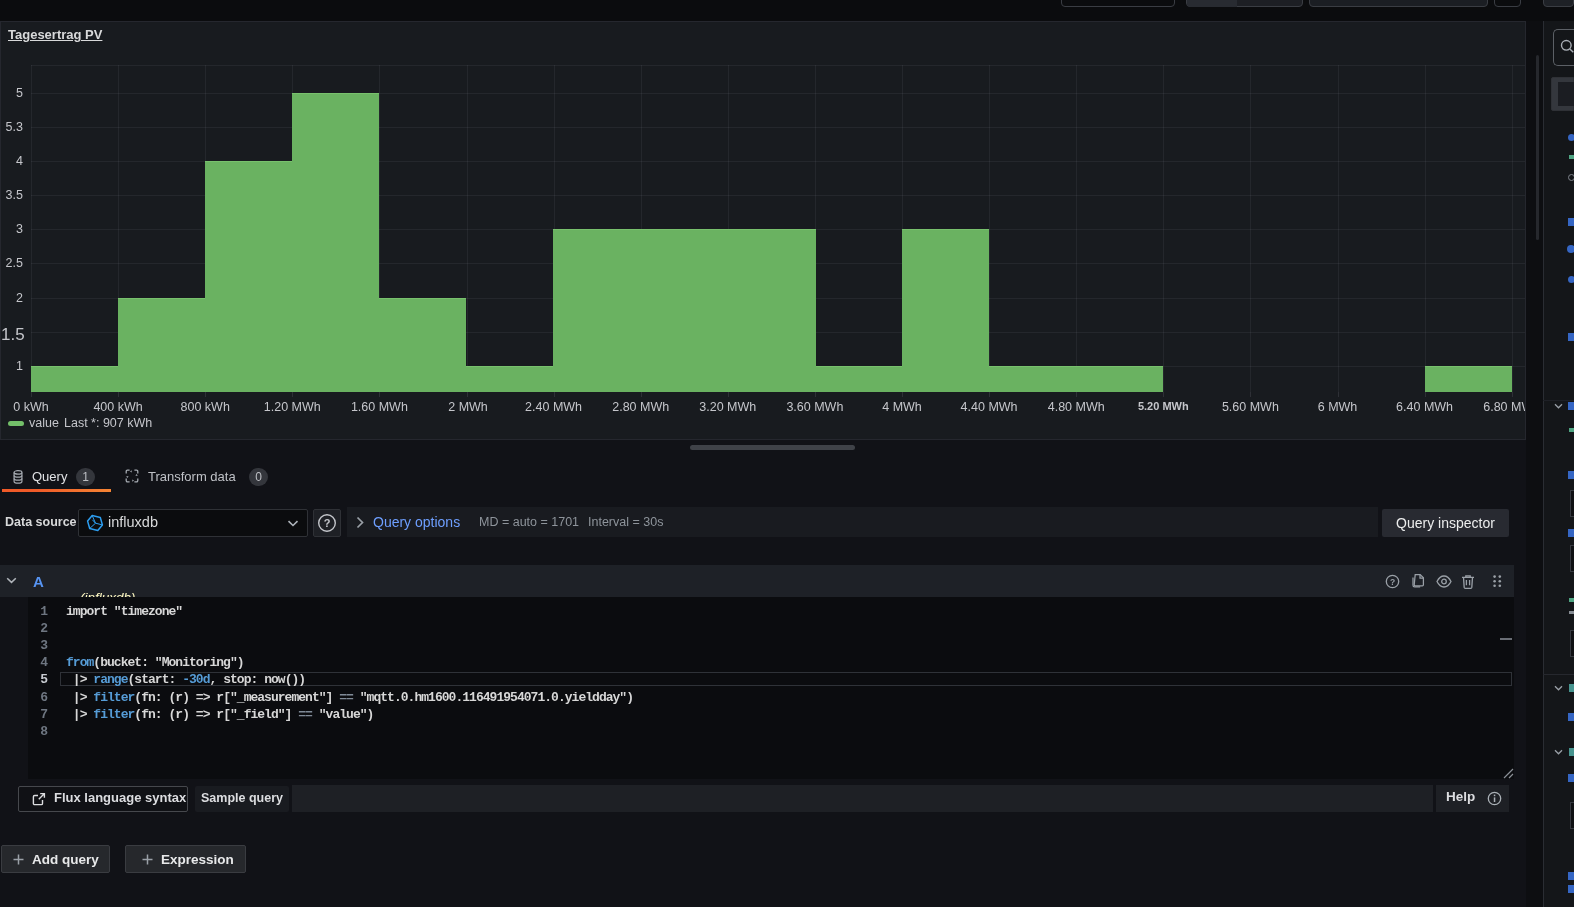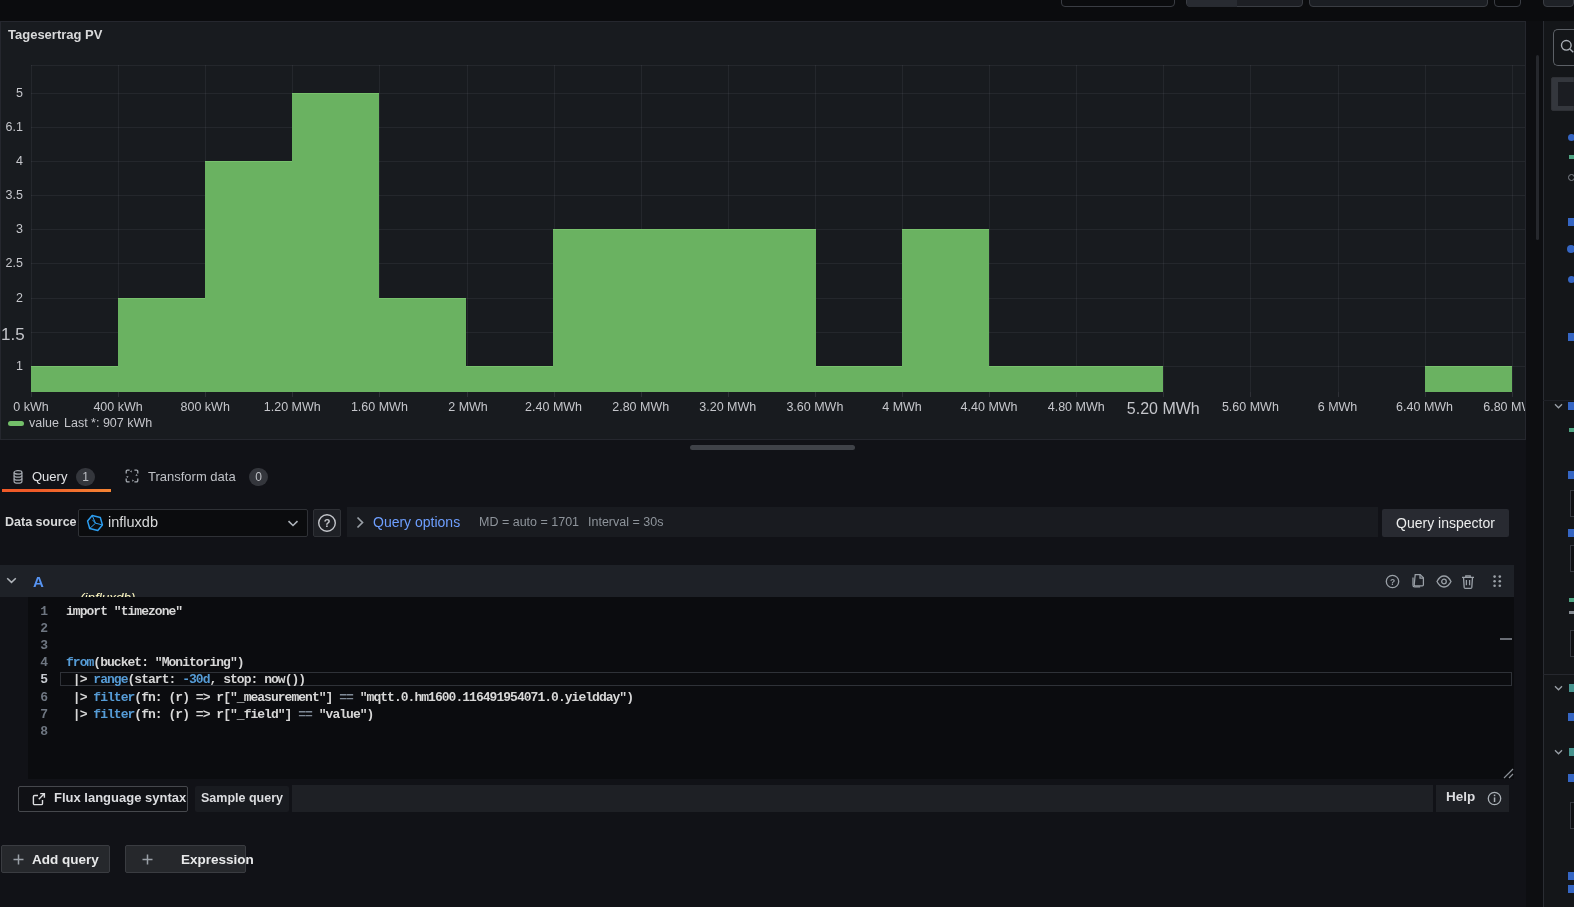--- a/index.html
+++ b/index.html
@@ -12,21 +12,21 @@
 <div class="abs" style="left:0;top:0;width:1574px;height:907px;background:#111217;overflow:hidden;">
 
 <div class="abs" style="left:0;top:0;width:1574px;height:21px;background:#0b0c0e;"></div>
 <div class="abs" style="left:1061px;top:-13px;width:114px;height:20px;background:transparent;border:1px solid #3a3d43;border-radius:4px;"></div>
 <div class="abs" style="left:1186px;top:-13px;width:117px;height:20px;background:#1d1f24;border:1px solid #3a3d43;border-radius:4px;"></div>
 <div class="abs" style="left:1309px;top:-13px;width:179px;height:20px;background:#1b1e23;border:1px solid #3a3d43;border-radius:4px;"></div>
 <div class="abs" style="left:1494px;top:-13px;width:27px;height:20px;background:transparent;border:1px solid #3a3d43;border-radius:4px;"></div>
 <div class="abs" style="left:1543px;top:-13px;width:31px;height:20px;background:#1e2126;border:1px solid #3a3d43;border-radius:4px;"></div>
 <div class="abs" style="left:1187px;top:-13px;width:50px;height:20px;background:#282b31;border-radius:4px 0 0 4px;"></div>
 <div class="abs" style="left:0;top:21px;width:1526px;height:419px;background:#181b1f;border:1px solid #25272e;overflow:hidden;">
-<div class="abs" style="left:7px;top:5px;font-size:13px;font-weight:700;color:#d8d9da;">Tagesertrag PV</div>
+<div class="abs" style="left:7px;top:5px;font-size:13px;font-weight:700;color:#d8d9da;text-decoration:underline;">Tagesertrag PV</div>
 <div class="abs" style="left:30px;top:43.0px;width:1495px;height:1px;background:rgba(204,204,220,0.07);"></div>
 <div class="abs" style="left:30px;top:70.8px;width:1495px;height:1px;background:rgba(204,204,220,0.07);"></div>
 <div class="abs" style="left:30px;top:104.9px;width:1495px;height:1px;background:rgba(204,204,220,0.07);"></div>
 <div class="abs" style="left:30px;top:139.0px;width:1495px;height:1px;background:rgba(204,204,220,0.07);"></div>
 <div class="abs" style="left:30px;top:173.2px;width:1495px;height:1px;background:rgba(204,204,220,0.07);"></div>
 <div class="abs" style="left:30px;top:207.3px;width:1495px;height:1px;background:rgba(204,204,220,0.07);"></div>
 <div class="abs" style="left:30px;top:241.4px;width:1495px;height:1px;background:rgba(204,204,220,0.07);"></div>
 <div class="abs" style="left:30px;top:275.5px;width:1495px;height:1px;background:rgba(204,204,220,0.07);"></div>
 <div class="abs" style="left:30px;top:309.7px;width:1495px;height:1px;background:rgba(204,204,220,0.07);"></div>
 <div class="abs" style="left:30px;top:343.9px;width:1495px;height:1px;background:rgba(204,204,220,0.07);"></div>
@@ -71,42 +71,42 @@
 <div class="abs" style="left:204px;top:139.0px;width:87px;height:231.0px;background:#6ab261;border-top:1px solid #78c16d;"></div>
 <div class="abs" style="left:291px;top:70.8px;width:87px;height:299.2px;background:#6ab261;border-top:1px solid #78c16d;"></div>
 <div class="abs" style="left:378px;top:275.5px;width:87px;height:94.5px;background:#6ab261;border-top:1px solid #78c16d;"></div>
 <div class="abs" style="left:465px;top:343.9px;width:87px;height:26.1px;background:#6ab261;border-top:1px solid #78c16d;"></div>
 <div class="abs" style="left:552px;top:207.3px;width:263px;height:162.7px;background:#6ab261;border-top:1px solid #78c16d;"></div>
 <div class="abs" style="left:815px;top:343.9px;width:86px;height:26.1px;background:#6ab261;border-top:1px solid #78c16d;"></div>
 <div class="abs" style="left:901px;top:207.3px;width:87px;height:162.7px;background:#6ab261;border-top:1px solid #78c16d;"></div>
 <div class="abs" style="left:988px;top:343.9px;width:174px;height:26.1px;background:#6ab261;border-top:1px solid #78c16d;"></div>
 <div class="abs" style="left:1424px;top:343.9px;width:87px;height:26.1px;background:#6ab261;border-top:1px solid #78c16d;"></div>
 <div class="abs" style="left:0;top:63.8px;width:22px;text-align:right;font-size:12.5px;color:#c5c6cb;">5</div>
-<div class="abs" style="left:0;top:97.9px;width:22px;text-align:right;font-size:12.5px;color:#c5c6cb;">6.1</div>
+<div class="abs" style="left:0;top:97.9px;width:22px;text-align:right;font-size:12.5px;color:#c5c6cb;">5.3</div>
 <div class="abs" style="left:0;top:132.0px;width:22px;text-align:right;font-size:12.5px;color:#c5c6cb;">4</div>
 <div class="abs" style="left:0;top:166.2px;width:22px;text-align:right;font-size:12.5px;color:#c5c6cb;">3.5</div>
 <div class="abs" style="left:0;top:200.3px;width:22px;text-align:right;font-size:12.5px;color:#c5c6cb;">3</div>
 <div class="abs" style="left:0;top:234.4px;width:22px;text-align:right;font-size:12.5px;color:#c5c6cb;">2.5</div>
 <div class="abs" style="left:0;top:268.5px;width:22px;text-align:right;font-size:12.5px;color:#c5c6cb;">2</div>
 <div class="abs" style="left:0;top:302.7px;width:22px;text-align:right;font-size:17px;color:#c5c6cb;">1.5</div>
 <div class="abs" style="left:0;top:336.9px;width:22px;text-align:right;font-size:12.5px;color:#c5c6cb;">1</div>
 <div class="abs" style="left:-30.0px;top:378px;width:120px;text-align:center;font-size:12.5px;color:#c5c6cb;">0 kWh</div>
 <div class="abs" style="left:57.1px;top:378px;width:120px;text-align:center;font-size:12.5px;color:#c5c6cb;">400 kWh</div>
 <div class="abs" style="left:144.2px;top:378px;width:120px;text-align:center;font-size:12.5px;color:#c5c6cb;">800 kWh</div>
 <div class="abs" style="left:231.3px;top:378px;width:120px;text-align:center;font-size:12.5px;color:#c5c6cb;">1.20 MWh</div>
 <div class="abs" style="left:318.4px;top:378px;width:120px;text-align:center;font-size:12.5px;color:#c5c6cb;">1.60 MWh</div>
 <div class="abs" style="left:407px;top:378px;width:120px;text-align:center;font-size:12.5px;color:#c5c6cb;">2 MWh</div>
 <div class="abs" style="left:492.6px;top:378px;width:120px;text-align:center;font-size:12.5px;color:#c5c6cb;">2.40 MWh</div>
 <div class="abs" style="left:579.7px;top:378px;width:120px;text-align:center;font-size:12.5px;color:#c5c6cb;">2.80 MWh</div>
 <div class="abs" style="left:666.8px;top:378px;width:120px;text-align:center;font-size:12.5px;color:#c5c6cb;">3.20 MWh</div>
 <div class="abs" style="left:753.9px;top:378px;width:120px;text-align:center;font-size:12.5px;color:#c5c6cb;">3.60 MWh</div>
 <div class="abs" style="left:841.0px;top:378px;width:120px;text-align:center;font-size:12.5px;color:#c5c6cb;">4 MWh</div>
 <div class="abs" style="left:928.1px;top:378px;width:120px;text-align:center;font-size:12.5px;color:#c5c6cb;">4.40 MWh</div>
 <div class="abs" style="left:1015.2px;top:378px;width:120px;text-align:center;font-size:12.5px;color:#c5c6cb;">4.80 MWh</div>
-<div class="abs" style="left:1102.3px;top:378px;width:120px;text-align:center;font-size:16px;color:#c5c6cb;">5.20 MWh</div>
+<div class="abs" style="left:1102.3px;top:378px;width:120px;text-align:center;font-size:11px;color:#c5c6cb;font-weight:bold;">5.20 MWh</div>
 <div class="abs" style="left:1189.4px;top:378px;width:120px;text-align:center;font-size:12.5px;color:#c5c6cb;">5.60 MWh</div>
 <div class="abs" style="left:1276.5px;top:378px;width:120px;text-align:center;font-size:12.5px;color:#c5c6cb;">6 MWh</div>
 <div class="abs" style="left:1363.6px;top:378px;width:120px;text-align:center;font-size:12.5px;color:#c5c6cb;">6.40 MWh</div>
 <div class="abs" style="left:1450.7px;top:378px;width:120px;text-align:center;font-size:12.5px;color:#c5c6cb;">6.80 MWh</div>
 <div class="abs" style="left:7px;top:399px;width:16px;height:5px;border-radius:2.5px;background:#73bf69;"></div>
 <div class="abs" style="left:28px;top:394px;font-size:12.5px;color:#c5c6cb;">value</div>
 <div class="abs" style="left:63px;top:394px;font-size:12.5px;color:#c5c6cb;">Last *: 907 kWh</div>
 </div>
 <div class="abs" style="left:1526px;top:21px;width:17px;height:886px;background:#0d0e11;"></div>
 <div class="abs" style="left:1536px;top:55px;width:3px;height:185px;background:#26282d;border-radius:2px;"></div>
@@ -237,21 +237,21 @@
 </svg>
 <div class="abs" style="left:1px;top:845px;width:109px;height:28px;background:#26282c;border:1px solid #3a3c41;border-radius:2px;"></div>
 <svg class="ico" style="left:13px;top:854px;" width="11" height="11" viewBox="0 0 11 11">
 <path d="M5.5 0.5 V10.5 M0.5 5.5 H10.5" stroke="#9aa0a7" stroke-width="1.5"></path>
     </svg>
 <div class="abs" style="left:32px;top:852px;font-size:13.5px;font-weight:700;color:#e8e9ea;">Add query</div>
 <div class="abs" style="left:125px;top:845px;width:121px;height:28px;background:#26282c;border:1px solid #3a3c41;border-radius:2px;"></div>
 <svg class="ico" style="left:142px;top:854px;" width="11" height="11" viewBox="0 0 11 11">
 <path d="M5.5 0.5 V10.5 M0.5 5.5 H10.5" stroke="#9aa0a7" stroke-width="1.5"></path>
     </svg>
-<div class="abs" style="left:161px;top:852px;font-size:13.5px;font-weight:700;color:#e8e9ea;margin-left:20px;">Expression</div>
+<div class="abs" style="left:161px;top:852px;font-size:13.5px;font-weight:700;color:#e8e9ea;">Expression</div>
 <div class="abs" style="left:1543px;top:21px;width:31px;height:886px;background:#141619;border-left:1px solid #2a2d33;"></div>
 <div class="abs" style="left:1543px;top:674px;width:31px;height:1px;background:#26282e;"></div>
 <div class="abs" style="left:1543px;top:400px;width:31px;height:1px;background:#1e2026;"></div>
 <div class="abs" style="left:1553px;top:29px;width:25px;height:37px;border:1px solid #5c6066;border-radius:5px 0 0 5px;border-right:none;"></div>
 <svg class="ico" style="left:1560px;top:39px;" width="15" height="15" viewBox="0 0 15 15">
 <circle cx="6.3" cy="6.3" r="4.8" fill="none" stroke="#a8adb4" stroke-width="1.4"></circle>
 <path d="M9.9 9.9 L13.3 13.3" stroke="#a8adb4" stroke-width="1.4"></path>
     </svg>
 <div class="abs" style="left:1551px;top:77px;width:23px;height:34px;background:#34373d;border:1px solid #2f3136;border-radius:2px 0 0 2px;"></div>
 <div class="abs" style="left:1558px;top:82px;width:16px;height:24px;background:#1b1d22;"></div>

